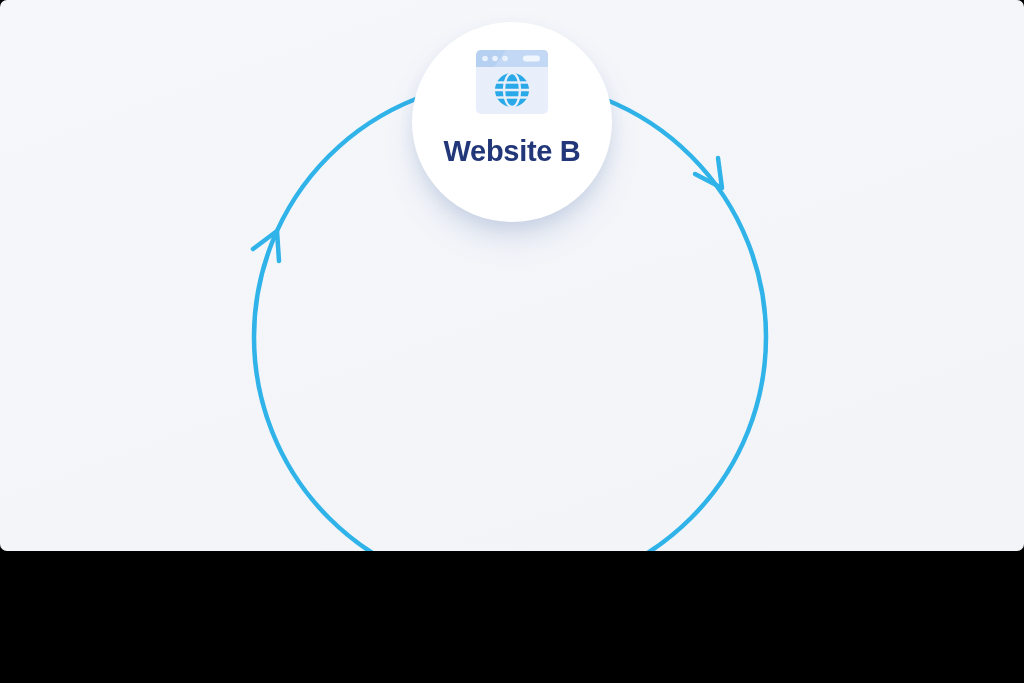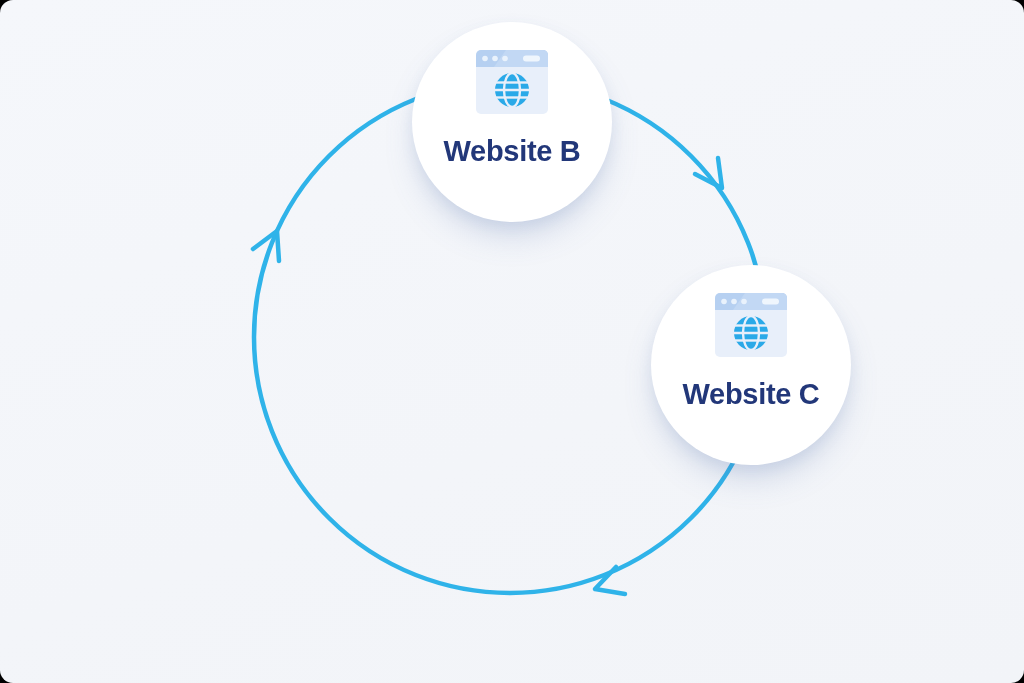--- a/index.html
+++ b/index.html
@@ -8,22 +8,22 @@
     width: 1024px;
     height: 683px;
     background: #000000;
     font-family: "Liberation Sans", sans-serif;
     overflow: hidden;
   }
   .frame {
     position: absolute;
     inset: 0;
     width: 1024px;
-    height: 683px;
-    border-radius: 13px;
+    height: 551px;
+    border-radius: 7px;
     background: linear-gradient(160deg, #f5f7fb 0%, #f3f5f9 60%, #f2f4f8 100%);
     overflow: hidden;
   }
   .arc-layer {
     position: absolute;
     left: 0;
     top: 0;
     z-index: 1;
   }
   .node {
@@ -88,36 +88,15 @@
           <ellipse cx="36" cy="40" rx="8" ry="17"></ellipse>
           <line x1="20" y1="32.5" x2="52" y2="32.5"></line>
           <line x1="19" y1="40" x2="53" y2="40"></line>
           <line x1="20" y1="47.5" x2="52" y2="47.5"></line>
         </g>
       </g>
     </svg>
     <div class="label">Website B</div>
   </div>
 
-  <div class="node node-c">
-    <svg class="browser-icon" viewBox="0 0 72 64">
-      <rect x="0" y="0" width="72" height="64" rx="5" fill="#e8effa"></rect>
-      <path d="M0,5 a5,5 0 0 1 5,-5 h62 a5,5 0 0 1 5,5 v12 h-72 z" fill="#b6d0f1"></path>
-      <path d="M30,0 h37 a5,5 0 0 1 5,5 v12 h-54 z" fill="#c2d8f4"></path>
-      <circle cx="9" cy="8.5" r="2.8" fill="#e9f2fc"></circle>
-      <circle cx="19" cy="8.5" r="2.8" fill="#e9f2fc"></circle>
-      <circle cx="29" cy="8.5" r="2.8" fill="#e9f2fc"></circle>
-      <rect x="47" y="5.5" width="17" height="6" rx="3" fill="#eff6fd"></rect>
-      <g>
-        <circle cx="36" cy="40" r="17" fill="#2aa9e8"></circle>
-        <g fill="none" stroke="#e8effa" stroke-width="2.4">
-          <ellipse cx="36" cy="40" rx="8" ry="17"></ellipse>
-          <line x1="20" y1="32.5" x2="52" y2="32.5"></line>
-          <line x1="19" y1="40" x2="53" y2="40"></line>
-          <line x1="20" y1="47.5" x2="52" y2="47.5"></line>
-        </g>
-      </g>
-    </svg>
-    <div class="label">Website C</div>
-  </div>
 
 
 </div>
 
 </body></html>

